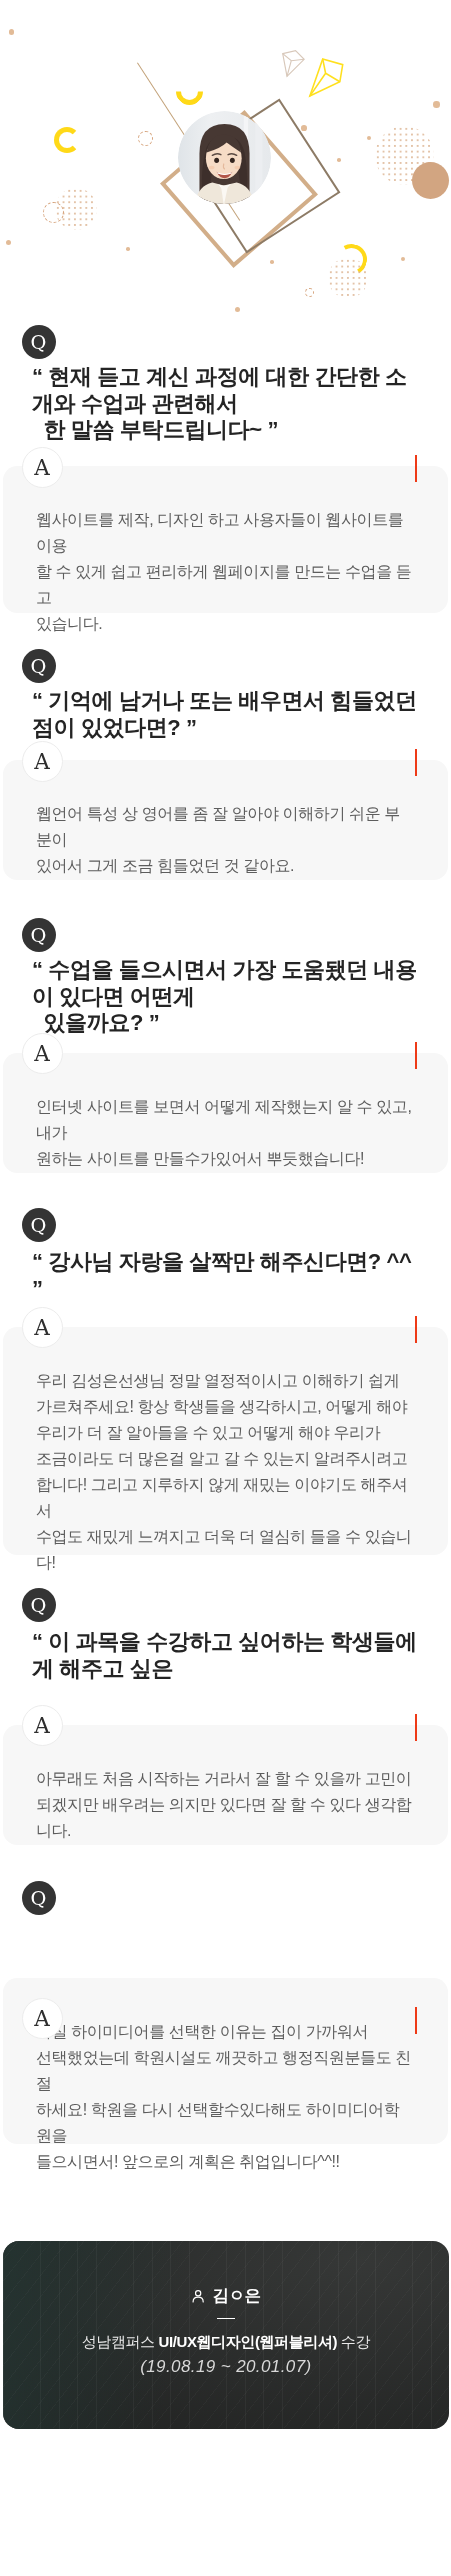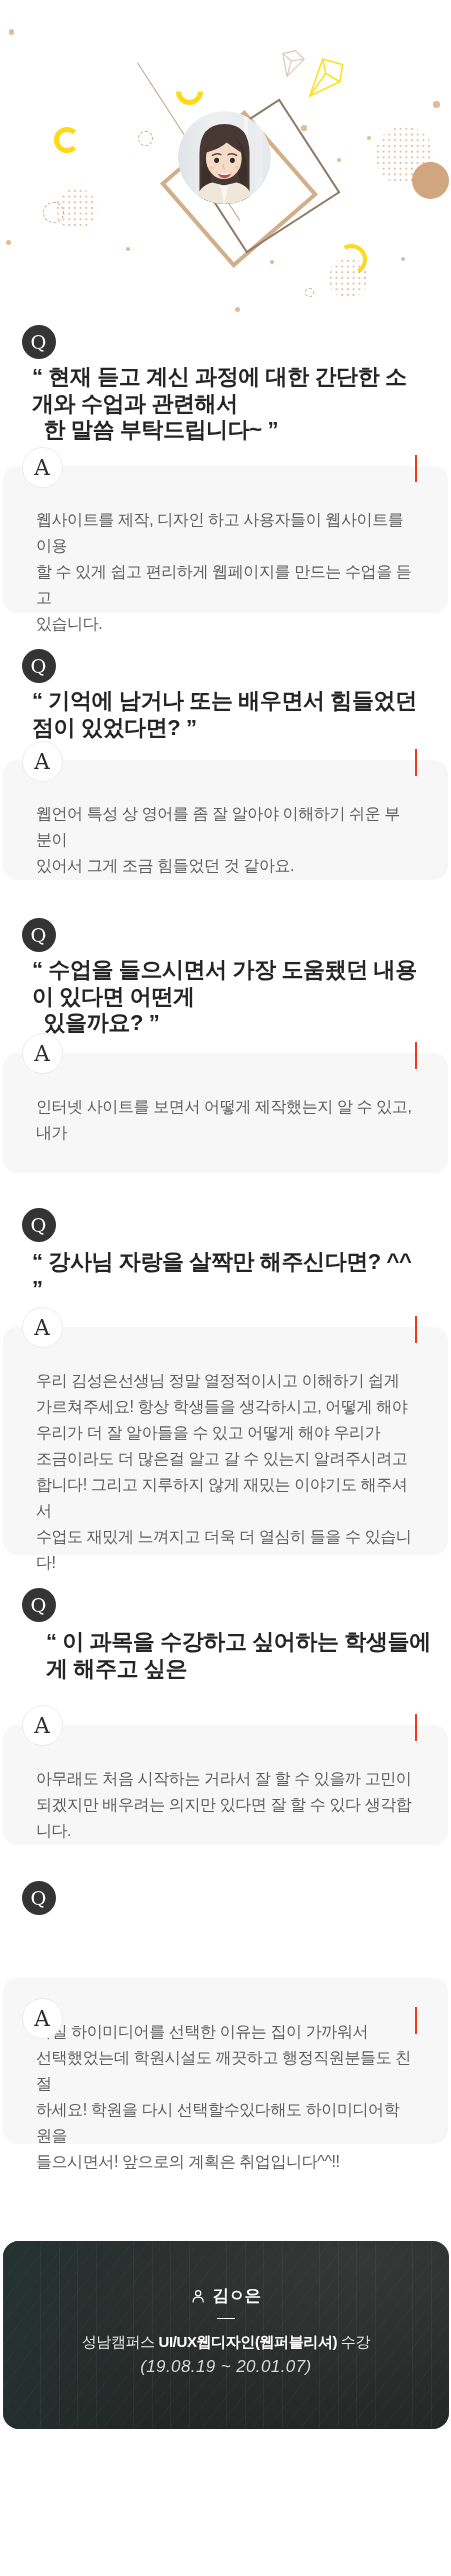--- a/index.html
+++ b/index.html
@@ -166,20 +166,21 @@
   <div class="red-line" style="top:749px;"></div>
 
   <div class="q-badge" style="top:918px;">Q</div>
   <div class="q-text" style="top:957px;">
     <div>“ 수업을 들으시면서 가장 도움됐던 내용이 있다면 어떤게</div>
     <div>있을까요? ”</div>
   </div>
   <div class="a-box" style="top:1053px;height:120px;">
     <div class="a-lines">
       <div>인터넷 사이트를 보면서 어떻게 제작했는지 알 수 있고, 내가</div>
+      <div>원하는 사이트를 만들수가있어서 뿌듯했습니다!</div>
     </div>
   </div>
   <div class="a-circle" style="top:1033px;">A</div>
   <div class="red-line" style="top:1042px;"></div>
 
   <div class="q-badge" style="top:1208px;">Q</div>
   <div class="q-text" style="top:1249px;">
     <div>“ 강사님 자랑을 살짝만 해주신다면? ^^ ”</div>
   </div>
   <div class="a-box" style="top:1327px;height:228px;">
@@ -189,21 +190,21 @@
       <div>우리가 더 잘 알아들을 수 있고 어떻게 해야 우리가</div>
       <div>조금이라도 더 많은걸 알고 갈 수 있는지 알려주시려고</div>
       <div>합니다! 그리고 지루하지 않게 재밌는 이야기도 해주셔서</div>
       <div>수업도 재밌게 느껴지고 더욱 더 열심히 들을 수 있습니다!</div>
     </div>
   </div>
   <div class="a-circle" style="top:1307px;">A</div>
   <div class="red-line" style="top:1316px;"></div>
 
   <div class="q-badge" style="top:1588px;">Q</div>
-  <div class="q-text" style="top:1629px;margin-left:14px;">
+  <div class="q-text" style="top:1629px;">
     <div>“ 이 과목을 수강하고 싶어하는 학생들에게 해주고 싶은</div>
   </div>
   <div class="a-box" style="top:1725px;height:120px;">
     <div class="a-lines">
       <div>아무래도 처음 시작하는 거라서 잘 할 수 있을까 고민이</div>
       <div>되겠지만 배우려는 의지만 있다면 잘 할 수 있다 생각합니다.</div>
     </div>
   </div>
   <div class="a-circle" style="top:1705px;">A</div>
   <div class="red-line" style="top:1714px;"></div>

